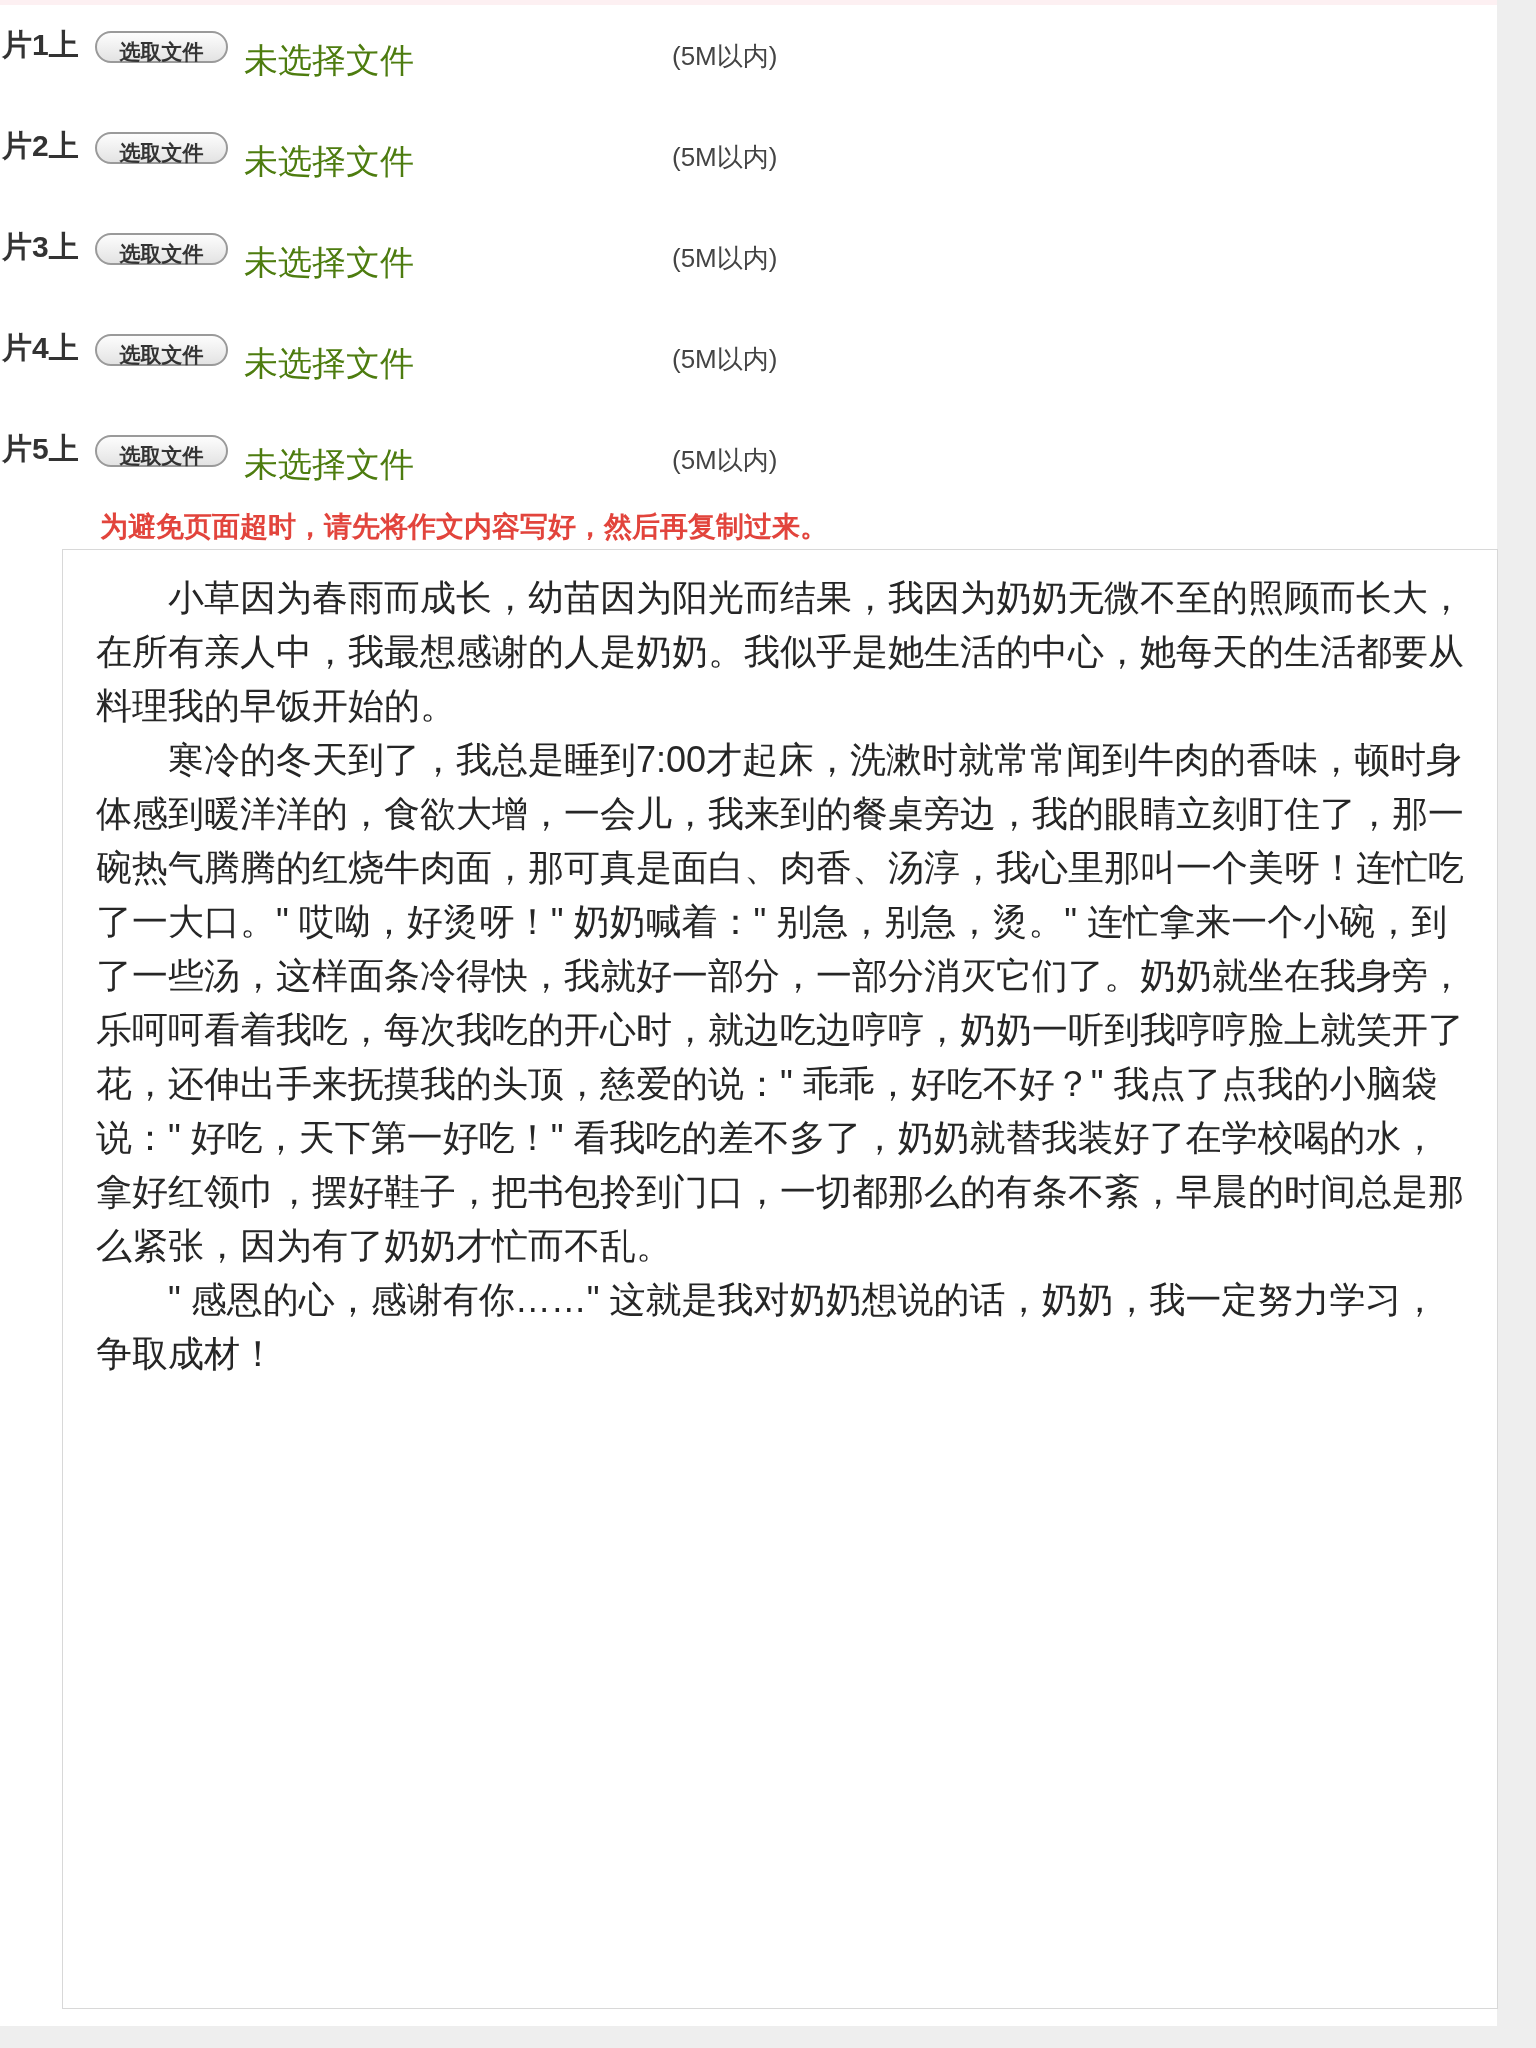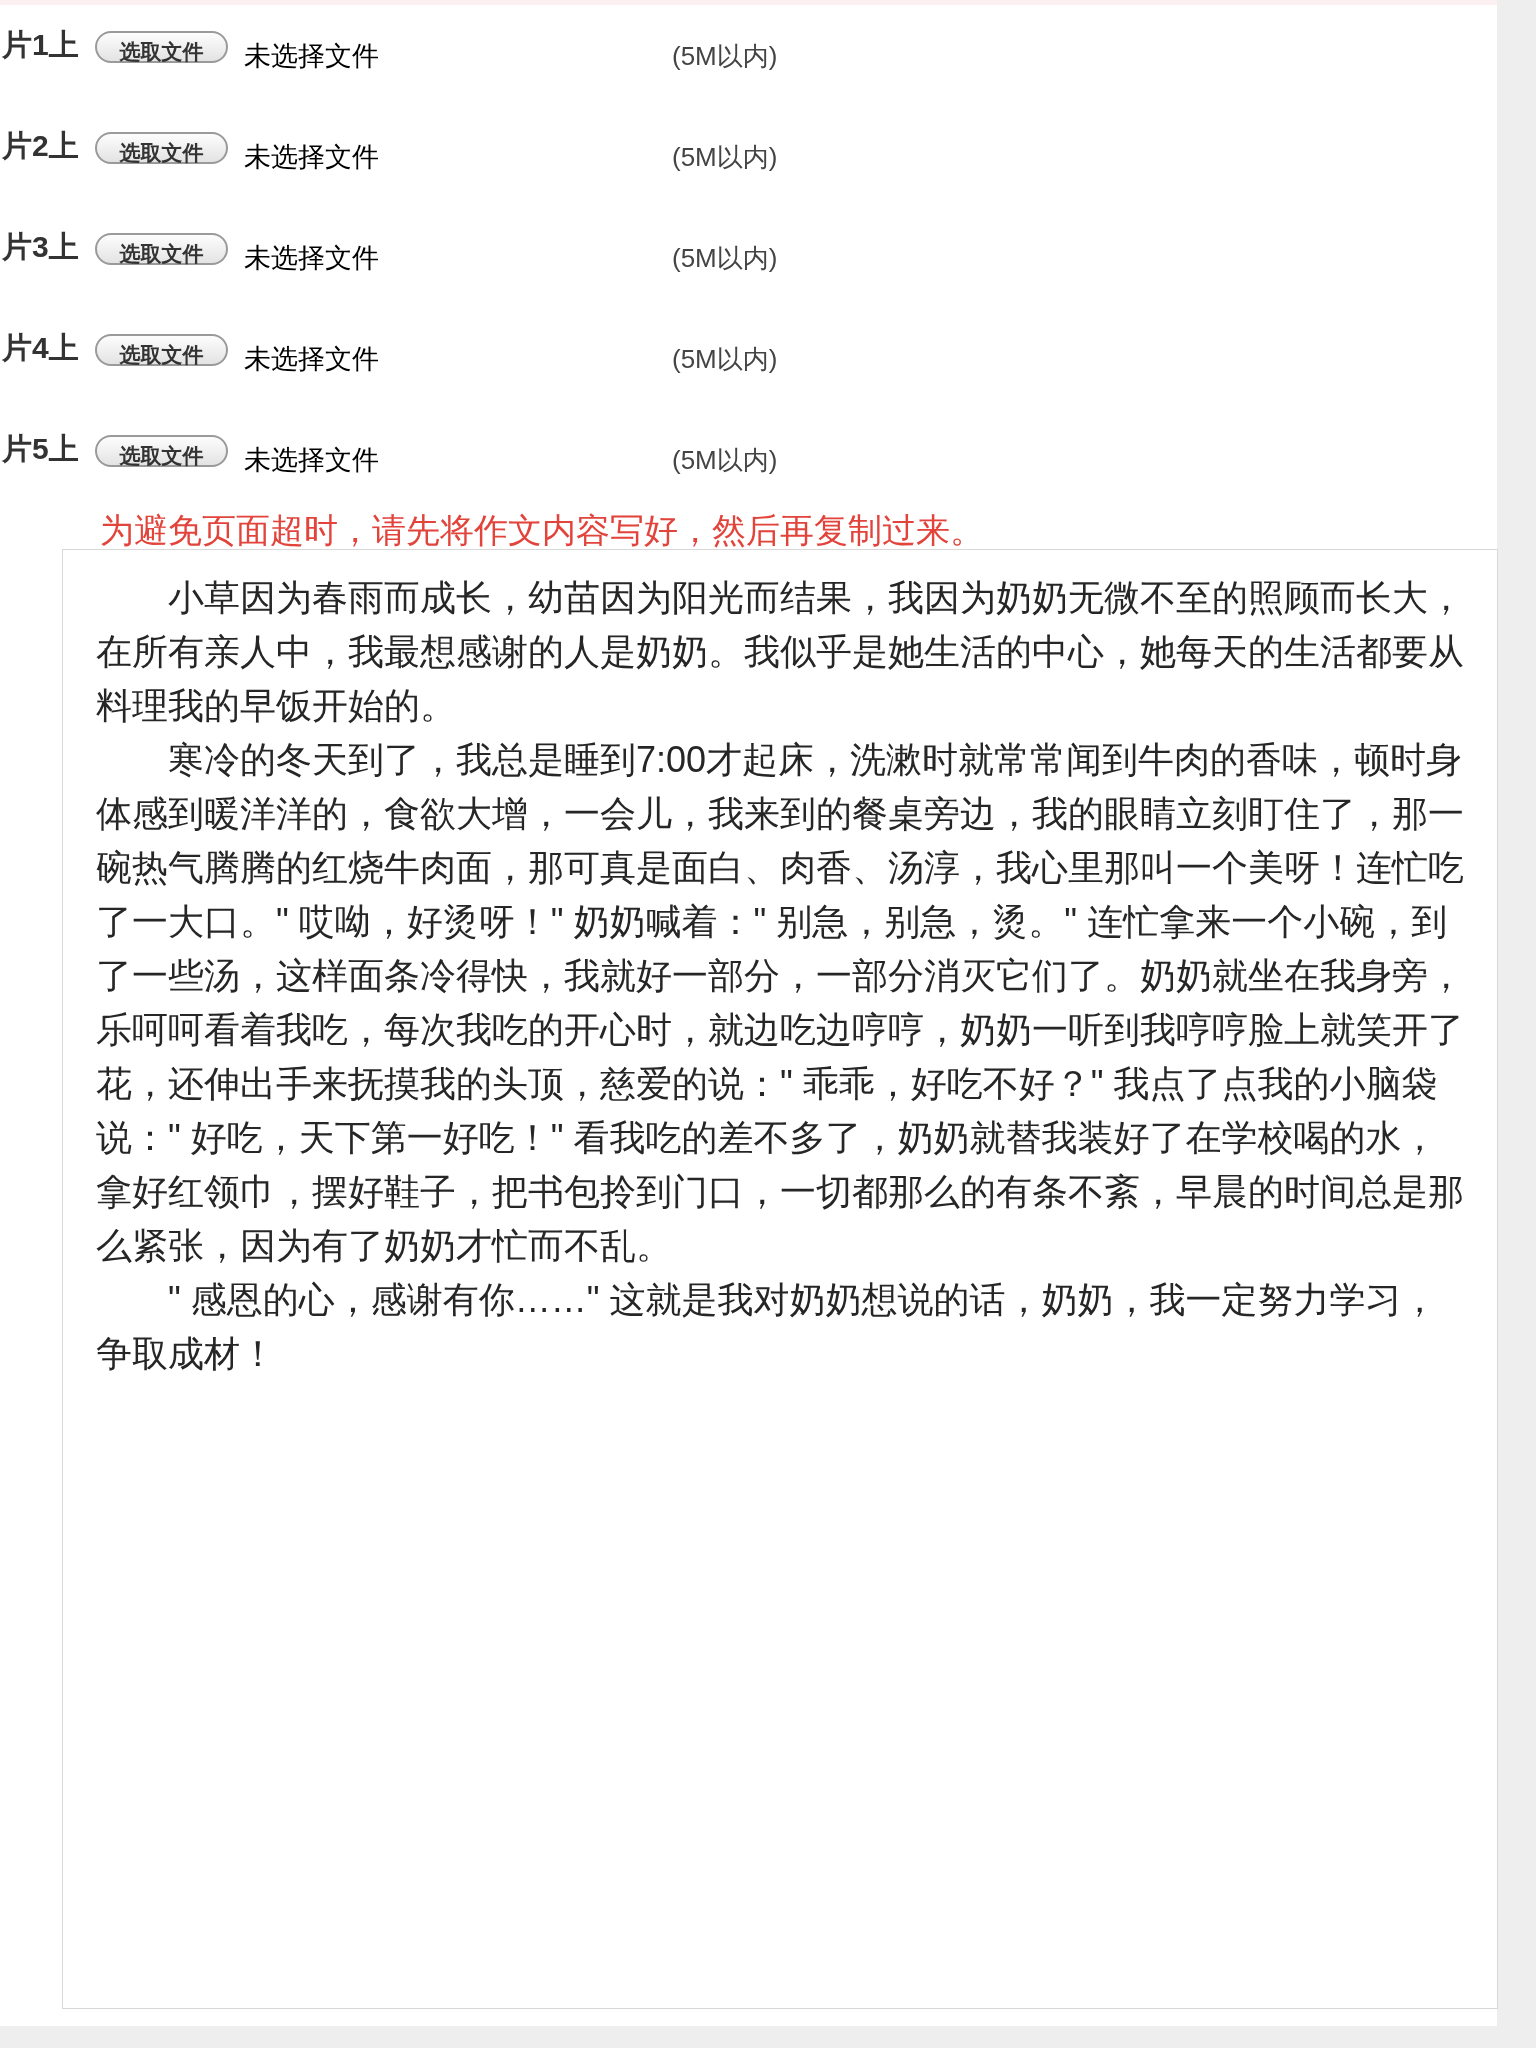--- a/index.html
+++ b/index.html
@@ -62,38 +62,38 @@
     line-height: 38px;
     text-align: center;
     padding: 0;
     cursor: pointer;
     box-sizing: border-box;
   }
   .file-status {
     position: absolute;
     left: 244px;
     top: 33px;
-    font-size: 27px;
-    color: #000000;
+    font-size: 34px;
+    color: #4d7c0f;
     white-space: nowrap;
   }
   .size-hint {
     position: absolute;
     left: 672px;
     top: 34px;
     font-size: 26px;
     color: #444444;
     white-space: nowrap;
   }
   .timeout-warning {
     position: absolute;
     left: 100px;
     top: 508px;
-    font-size: 34px;
-    font-weight: normal;
+    font-size: 28px;
+    font-weight: bold;
     color: var(--warning-red, #e2443c);
     white-space: nowrap;
   }
   .essay-textarea {
     position: absolute;
     left: 62px;
     top: 549px;
     width: 1436px;
     height: 1460px;
     box-sizing: border-box;

